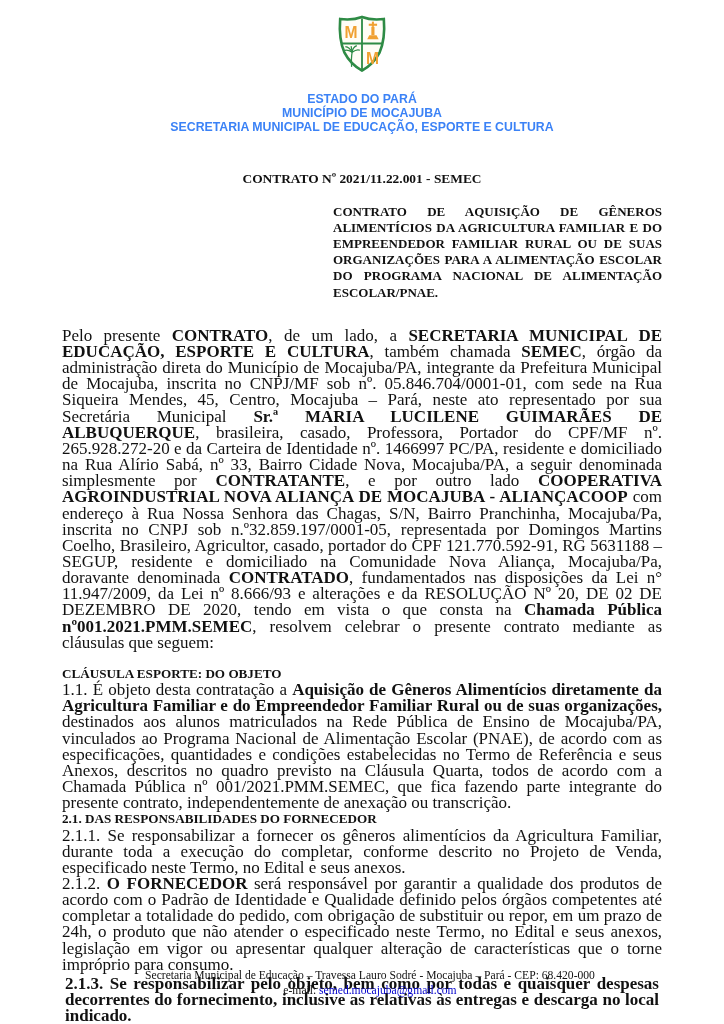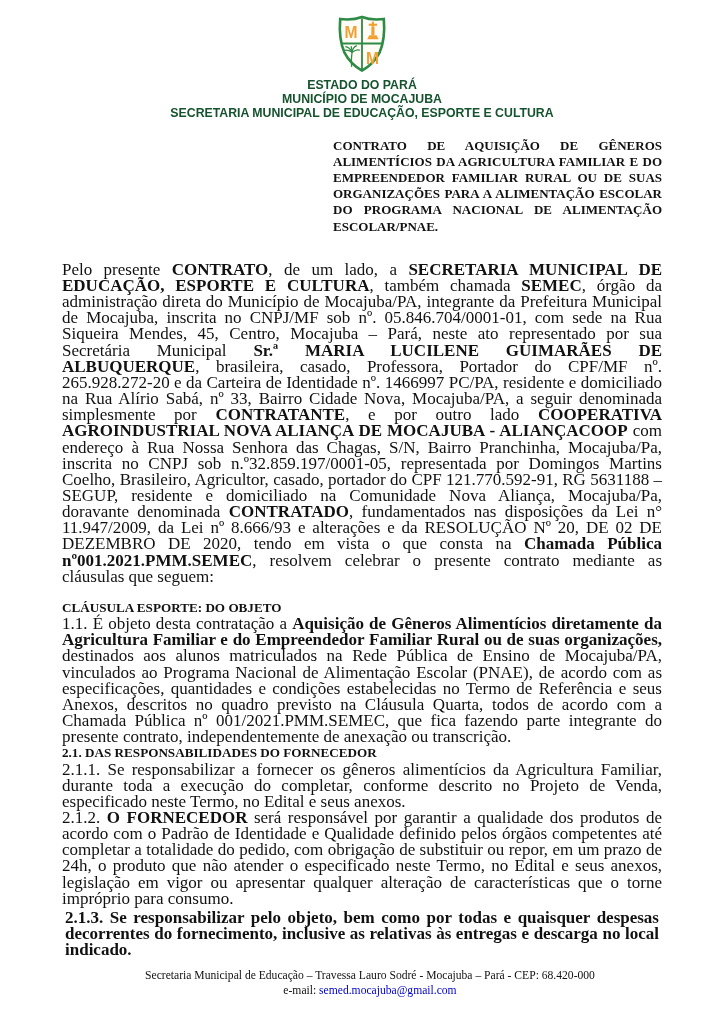--- a/index.html
+++ b/index.html
@@ -15,22 +15,22 @@
     padding: 14px 62px 0 62px;
   }
   
   .doc-header { text-align: center; }
   .crest { display: block; margin: 0 auto; width: 52px; height: 60px; }
   .org-lines {
     font-family: "Liberation Sans", "DejaVu Sans", sans-serif;
     font-weight: bold;
     font-size: 12.3px;
     line-height: 14.2px;
-    color: #14532d;
-    margin-top: 4px;
+    color: #3b82f6;
+    margin-top: 18px;
   }
   
   .contract-title {
     text-align: center;
     font-weight: bold;
     font-size: 13.4px;
     margin-top: 36px;
   }
   
   .subject-block {
@@ -103,20 +103,21 @@
         <path d="M31 72 Q30 64 29 60"></path>
       </g>
     </svg>
     <div class="org-lines">
       <div>ESTADO DO PARÁ</div>
       <div>MUNICÍPIO DE MOCAJUBA</div>
       <div>SECRETARIA MUNICIPAL DE EDUCAÇÃO, ESPORTE E CULTURA</div>
     </div>
   </div>
 
+  <div class="contract-title">CONTRATO Nº 2021/11.22.001 - SEMEC</div>
 
   <div class="subject-block">CONTRATO DE AQUISIÇÃO DE GÊNEROS ALIMENTÍCIOS DA AGRICULTURA FAMILIAR E DO EMPREENDEDOR FAMILIAR RURAL OU DE SUAS ORGANIZAÇÕES PARA A ALIMENTAÇÃO ESCOLAR DO PROGRAMA NACIONAL DE ALIMENTAÇÃO ESCOLAR/PNAE.</div>
 
   <p class="body-text preamble" style="margin:27px 0 0 0;">Pelo presente <b>CONTRATO</b>, de um lado, a <b>SECRETARIA MUNICIPAL DE EDUCAÇÃO, ESPORTE E CULTURA</b>, também chamada <b>SEMEC</b>, órgão da administração direta do Município de Mocajuba/PA, integrante da Prefeitura Municipal de Mocajuba, inscrita no CNPJ/MF sob nº. 05.846.704/0001-01, com sede na Rua Siqueira Mendes, 45, Centro, Mocajuba – Pará, neste ato representado por sua Secretária Municipal <b>Sr.ª MARIA LUCILENE GUIMARÃES DE ALBUQUERQUE</b>, brasileira, casado, Professora, Portador do CPF/MF nº. 265.928.272-20 e da Carteira de Identidade nº. 1466997 PC/PA, residente e domiciliado na Rua Alírio Sabá, nº 33, Bairro Cidade Nova, Mocajuba/PA, a seguir denominada simplesmente por <b>CONTRATANTE</b>, e por outro lado <b>COOPERATIVA AGROINDUSTRIAL NOVA ALIANÇA DE MOCAJUBA - ALIANÇACOOP</b> com endereço à Rua Nossa Senhora das Chagas, S/N, Bairro Pranchinha, Mocajuba/Pa, inscrita no CNPJ sob n.º32.859.197/0001-05, representada por Domingos Martins Coelho, Brasileiro, Agricultor, casado, portador do CPF 121.770.592-91, RG 5631188 – SEGUP, residente e domiciliado na Comunidade Nova Aliança, Mocajuba/Pa, doravante denominada <b>CONTRATADO</b>, fundamentados nas disposições da Lei n° 11.947/2009, da Lei nº 8.666/93 e alterações e da RESOLUÇÃO Nº 20, DE 02 DE DEZEMBRO DE 2020,  tendo em vista o que consta na <b>Chamada Pública nº001.2021.PMM.SEMEC</b>, resolvem celebrar o presente contrato mediante as cláusulas que seguem:</p>
 
   <div class="clause-heading mt-blank">CLÁUSULA ESPORTE: DO OBJETO</div>
   <p class="body-text" style="margin:0;">1.1. É objeto desta contratação a <b>Aquisição de Gêneros Alimentícios diretamente da Agricultura Familiar e do Empreendedor Familiar Rural ou de suas organizações,</b> destinados aos alunos matriculados na Rede Pública de Ensino de Mocajuba/PA, vinculados ao Programa Nacional de Alimentação Escolar (PNAE), de acordo com as especificações, quantidades e condições estabelecidas no Termo de Referência e seus Anexos,  descritos no quadro previsto na Cláusula Quarta, todos de acordo com a Chamada Pública nº 001/2021.PMM.SEMEC, que fica fazendo parte integrante do presente contrato, independentemente de anexação ou transcrição.</p>
 
   <div class="clause-heading">2.1. DAS RESPONSABILIDADES DO FORNECEDOR</div>
   <p class="body-text" style="margin:0;">2.1.1. Se responsabilizar a fornecer os gêneros alimentícios da Agricultura Familiar, durante toda a execução do completar, conforme descrito no Projeto de Venda, especificado neste Termo, no Edital e seus anexos.</p>

